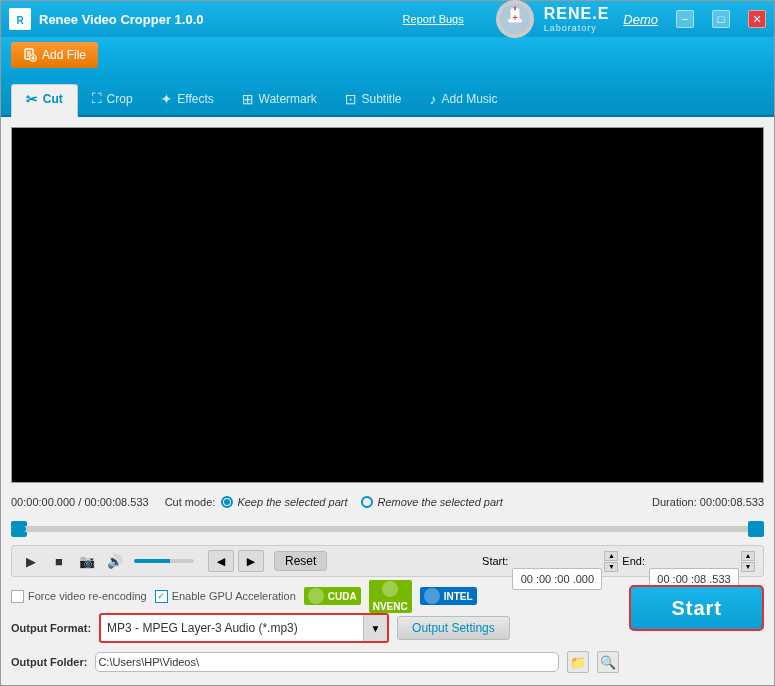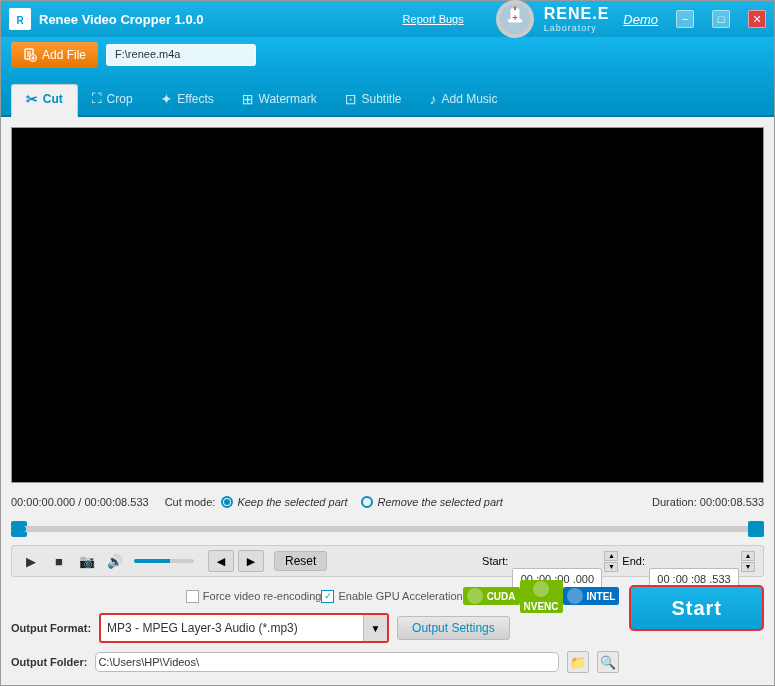--- a/index.html
+++ b/index.html
@@ -380,24 +380,24 @@
       display: flex;
       align-items: center;
       justify-content: center;
       cursor: pointer;
     }
 
     
     .bottom-options {
       display: flex;
       align-items: center;
+      gap: 8px;
       font-size: 11px;
       color: #555;
       height: 22px;
-      justify-content: flex-end;
     }
     .checkbox-item {
       display: flex;
       align-items: center;
       gap: 4px;
     }
     .cb {
       width: 13px;
       height: 13px;
       border: 1px solid #aaa;
@@ -590,21 +590,20 @@
           <rect x="2" y="1" width="8" height="10" rx="1" fill="none" stroke="white" stroke-width="1.5"></rect>
           <line x1="4" y1="4" x2="8" y2="4" stroke="white" stroke-width="1.2"></line>
           <line x1="4" y1="6" x2="8" y2="6" stroke="white" stroke-width="1.2"></line>
           <line x1="4" y1="8" x2="7" y2="8" stroke="white" stroke-width="1.2"></line>
           <circle cx="10" cy="10" r="3.5" fill="#ff9933" stroke="white" stroke-width="1"></circle>
           <line x1="10" y1="8.5" x2="10" y2="11.5" stroke="white" stroke-width="1.5"></line>
           <line x1="8.5" y1="10" x2="11.5" y2="10" stroke="white" stroke-width="1.5"></line>
         </svg>
       <span>Add File</span>
     </button>
-    <div class="file-path">F:\renee.m4a</div>
   </div>
 
   <div class="tab-bar">
     <div class="tab active">
       <span class="tab-icon">✂</span>
       <span>Cut</span>
     </div>
     <div class="tab">
       <span class="tab-icon">⛶</span>
       <span>Crop</span>

